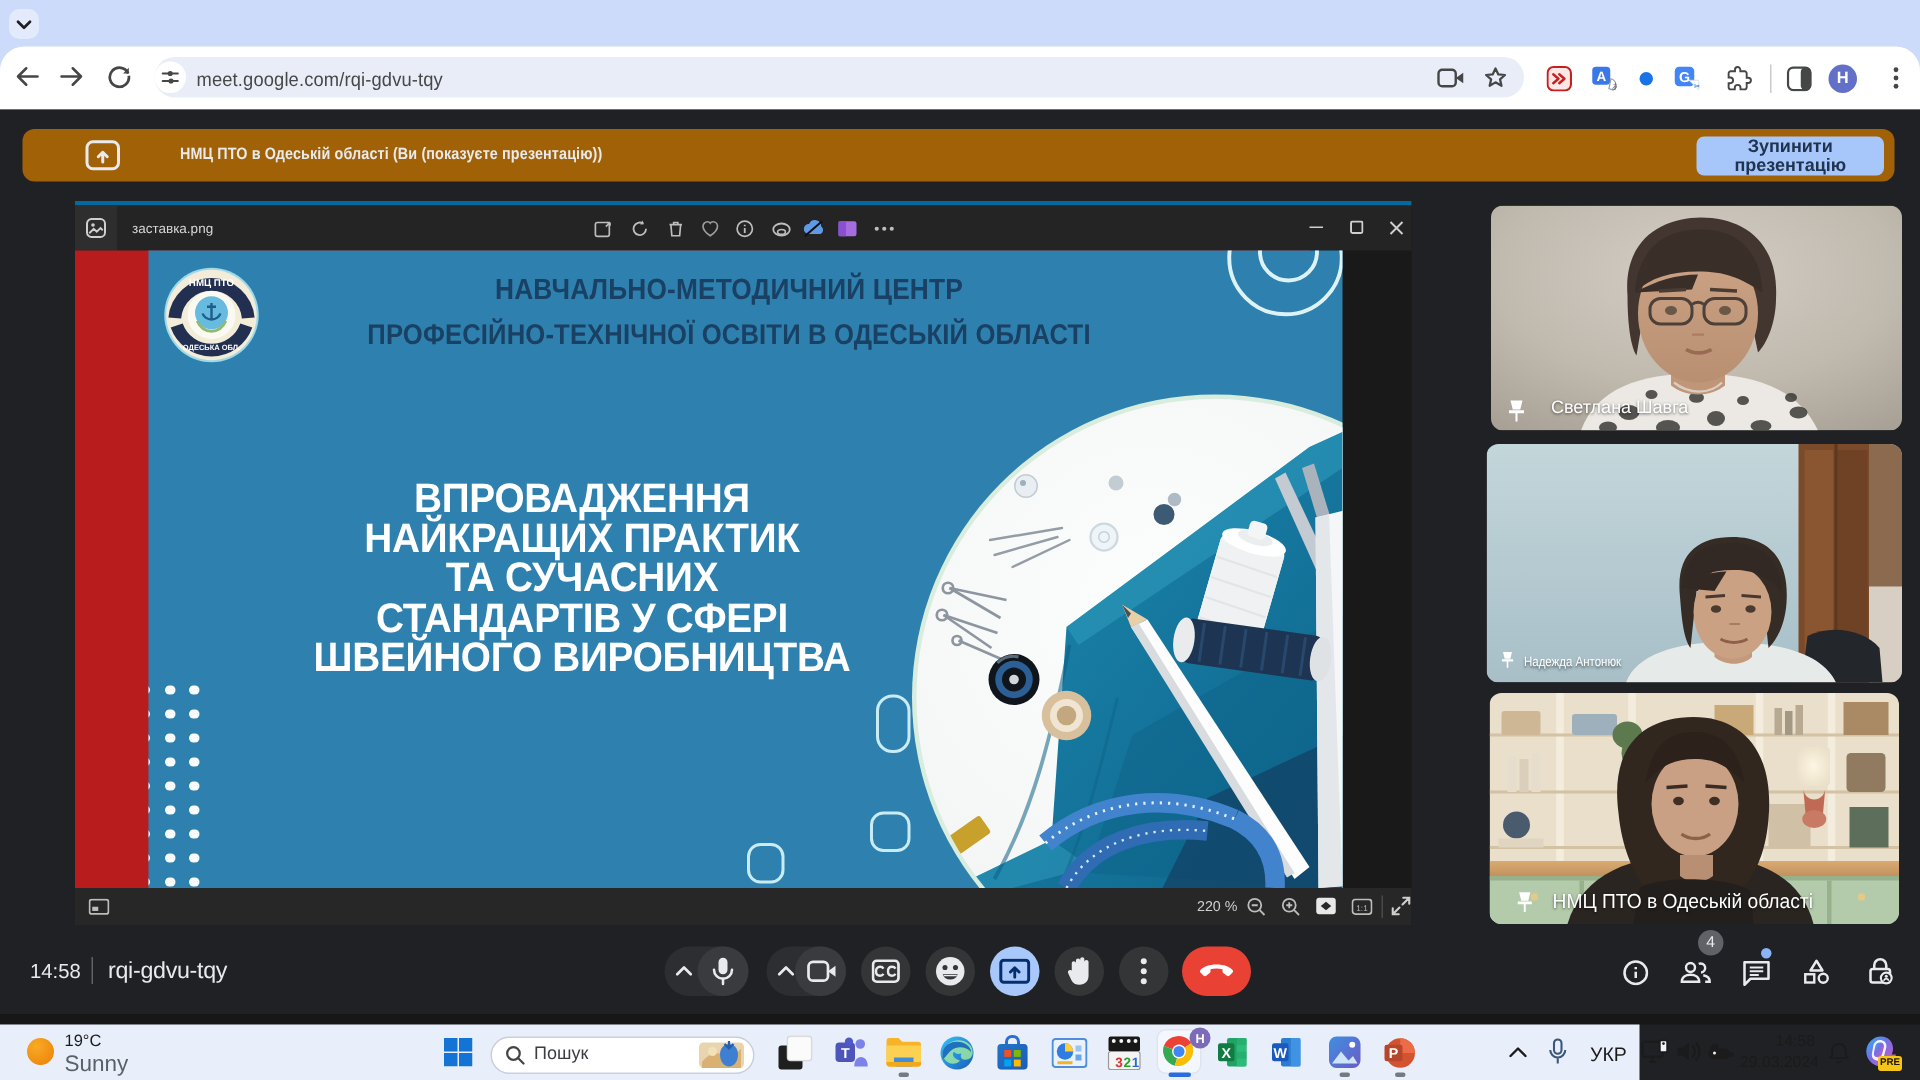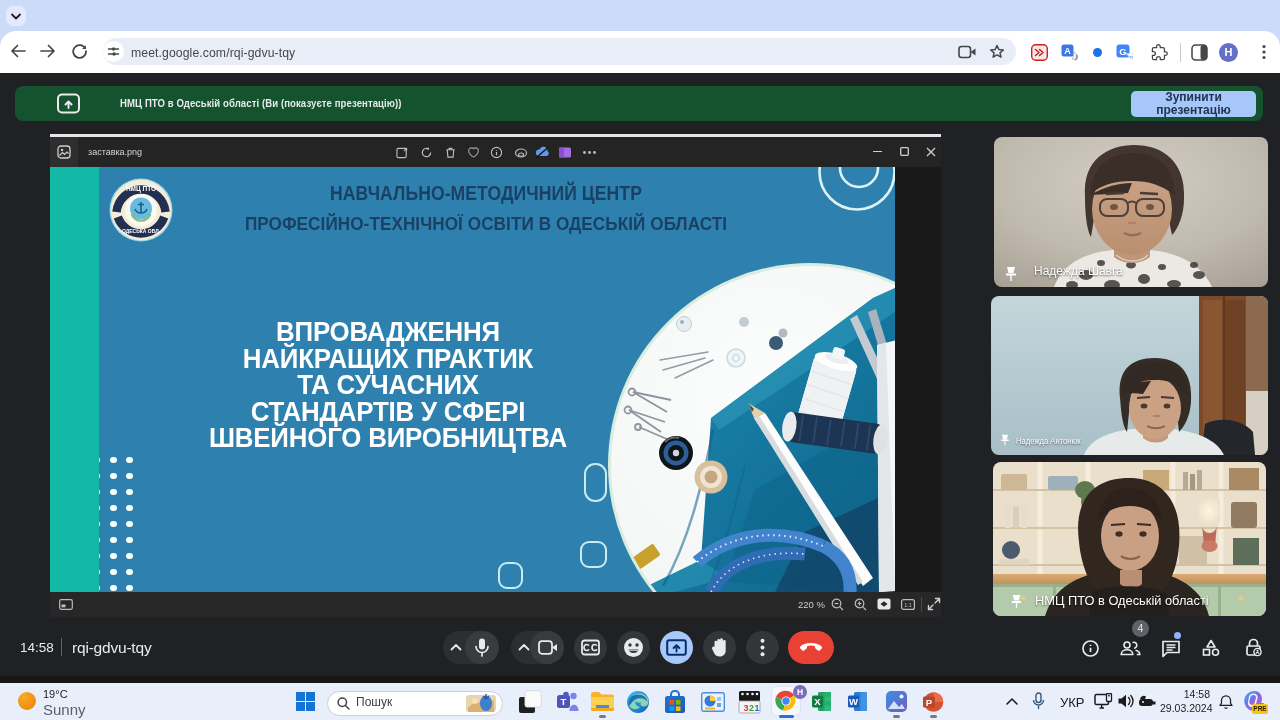--- a/index.html
+++ b/index.html
@@ -9,29 +9,29 @@
 #tabstrip{left:0;top:0;width:1280px;height:73px;background:#cbdbf9}
 #tabchev{left:6px;top:6px;width:20px;height:20px;border-radius:7px;background:#e2eafc;color:#1f1f1f}
 #toolbar{left:0;top:31px;width:1280px;height:42px;background:#ffffff;border-radius:16px 16px 0 0}
 .navic{top:42px;color:#454746}
 #urlpill{left:103px;top:38px;width:913px;height:27px;border-radius:14px;background:#e9edf8}
 #tunec{left:103px;top:41px;width:21px;height:21px;border-radius:50%;background:#fff}
 #urltxt{left:131px;top:45px;font-size:13px;color:#474747;letter-spacing:.1px;transform:scaleX(.94);transform-origin:0 0}
 #avatarH{left:1219px;top:42.5px;width:19px;height:19px;border-radius:50%;background:#6370c8;color:#fff;font-size:11px;font-weight:700;text-align:center;line-height:19px}
 
 #meetbg{left:0;top:73px;width:1280px;height:610px;background:#202124}
-#notifbar{left:15px;top:86px;width:1248px;height:35px;background:#14532d;border-radius:8px;color:#e8eaed}
+#notifbar{left:15px;top:86px;width:1248px;height:35px;background:#a16207;border-radius:8px;color:#e8eaed}
 #notiftxt{left:105px;top:11px;font-size:11px;font-weight:700;letter-spacing:.1px;color:#e8eaed;transform:scaleX(.87);transform-origin:0 0}
 #stopbtn{left:1116px;top:5px;width:125px;height:25.5px;background:#a7c6fa;border-radius:5px;color:#20344f;font-size:12px;font-weight:700;text-align:center;line-height:13px;padding-top:0px;display:flex;align-items:center;justify-content:center}
 
-#pwin{left:50px;top:134px;width:891px;height:483px;background:#191919;border-top:3px solid #e5e5e5}
+#pwin{left:50px;top:134px;width:891px;height:483px;background:#191919;border-top:3px solid #0369a1}
 #ptitle{left:0;top:0;width:891px;height:30px;background:#242424}
 #papptab{left:0;top:0;width:28px;height:30px;background:#2e2e2e}
 #pname{left:38px;top:10px;font-size:9px;color:#d5d5d5}
-#pcontent{left:0;top:30px;width:823px;height:425px;background:#14b8a6}
+#pcontent{left:0;top:30px;width:823px;height:425px;background:#b91c1c}
 #pbottom{left:0;top:455px;width:891px;height:25px;background:#272727}
 
 #slide{left:49px;top:0px;width:796px;height:425px;background:#2e81ae;overflow:hidden}
 .sl-h{color:#1a4064;font-weight:700;width:796px;text-align:center;left:-11px;transform:scaleX(.9)}
 #slh1{top:15px;font-size:19.5px;letter-spacing:.1px}
 #slh2{top:46px;font-size:19px;letter-spacing:.1px}
 #webbox{left:238px;top:337px;width:118px;height:86px;background:#fff;border-radius:20px;color:#2c3b4e;font-weight:700;font-size:21px;text-align:center;line-height:23px;padding-top:9px}
 
 .dot{position:absolute;width:6.4px;height:6.4px;border-radius:50%;background:#f7fbfc}
 
@@ -39,21 +39,21 @@
 
 .tile{border-radius:8px;overflow:hidden}
 #tile1{left:994px;top:137px;width:274px;height:150px}
 #tile2{left:991px;top:296px;width:277px;height:159px}
 #tile3{left:993px;top:462px;width:273px;height:154px}
 .tlabel{position:absolute;color:#fff;font-size:12px;left:40px;text-shadow:0 1px 2px rgba(0,0,0,.6);transform-origin:0 50%}
 
 #footer{left:0;top:620px;width:1280px;height:56px;background:#202124;color:#e8eaed}
 .fbtn{position:absolute;top:11px;width:33px;height:33px;border-radius:50%;background:#333537}
 
-#taskbar{left:0;top:683px;width:1280px;height:37px;background:#e9effa}
+#taskbar{left:0;top:683px;width:1093px;height:37px;background:#e9effa}
 #pagegap{left:0;top:676px;width:1280px;height:7px;background:#171717}
 </style></head>
 <body>
 <div class="abs" id="tabstrip"></div>
 <div class="abs" id="tabchev">
 <svg width="20" height="20" viewBox="0 0 20 20">
       <path d="M6 8.5l4 4 4-4" stroke="#1f1f1f" stroke-width="1.8" fill="none" stroke-linecap="round" stroke-linejoin="round"></path>
     </svg>
 </div>
 <div class="abs" id="toolbar"></div>
@@ -445,21 +445,21 @@
       </g>
     <path d="M112 57 L 130 56 M146 56 L 164 57" stroke="#4a3c32" stroke-width="2.5"></path>
     <path d="M130 96 C 135 99 142 99 147 96" stroke="#9a6a54" stroke-width="2.5" fill="none"></path>
     <path d="M134 86 L 142 86" stroke="#ab7d62" stroke-width="1.5"></path>
 
     <path d="M122 118 C 132 126 146 126 154 118" stroke="#d8cfc2" stroke-width="1.5" fill="none"></path>
   </svg>
   <svg class="abs" style="left:9px;top:128px" width="16" height="17" viewBox="0 0 16 17">
       <path d="M4 2h8l-1.5 6H5.5Z M3 8.5h10v2H3Z M7.3 10.5h1.4V16h-1.4Z" fill="#fff"></path>
     </svg>
-  <div class="tlabel" style="top:127px">Надежда Шавга</div>
+  <div class="tlabel" style="top:127px">Светлана Шавга</div>
 </div>
 <div class="abs tile" id="tile2">
   <svg width="277" height="159" viewBox="0 0 277 159">
     <defs>
       <linearGradient id="t2wall" x1="0" y1="0" x2="0" y2="1">
         <stop offset="0%" stop-color="#c3d6da"></stop>
           <stop offset="100%" stop-color="#a8bfc8"></stop>
       </linearGradient>
     </defs>
     <rect width="277" height="159" fill="url(#t2wall)"></rect>

